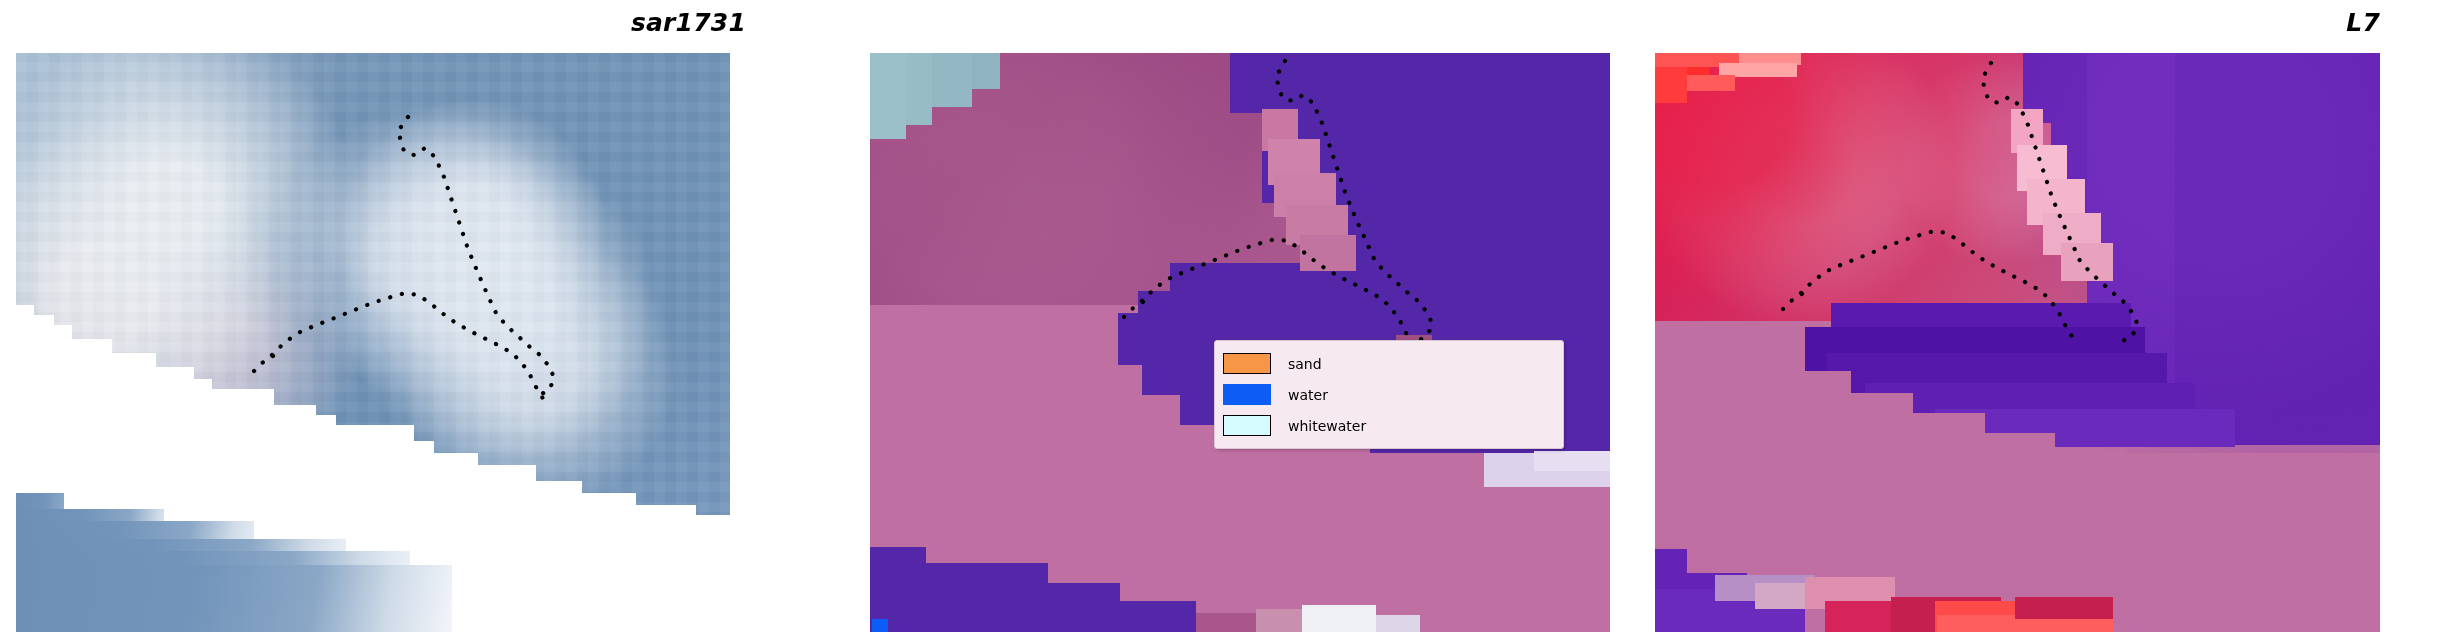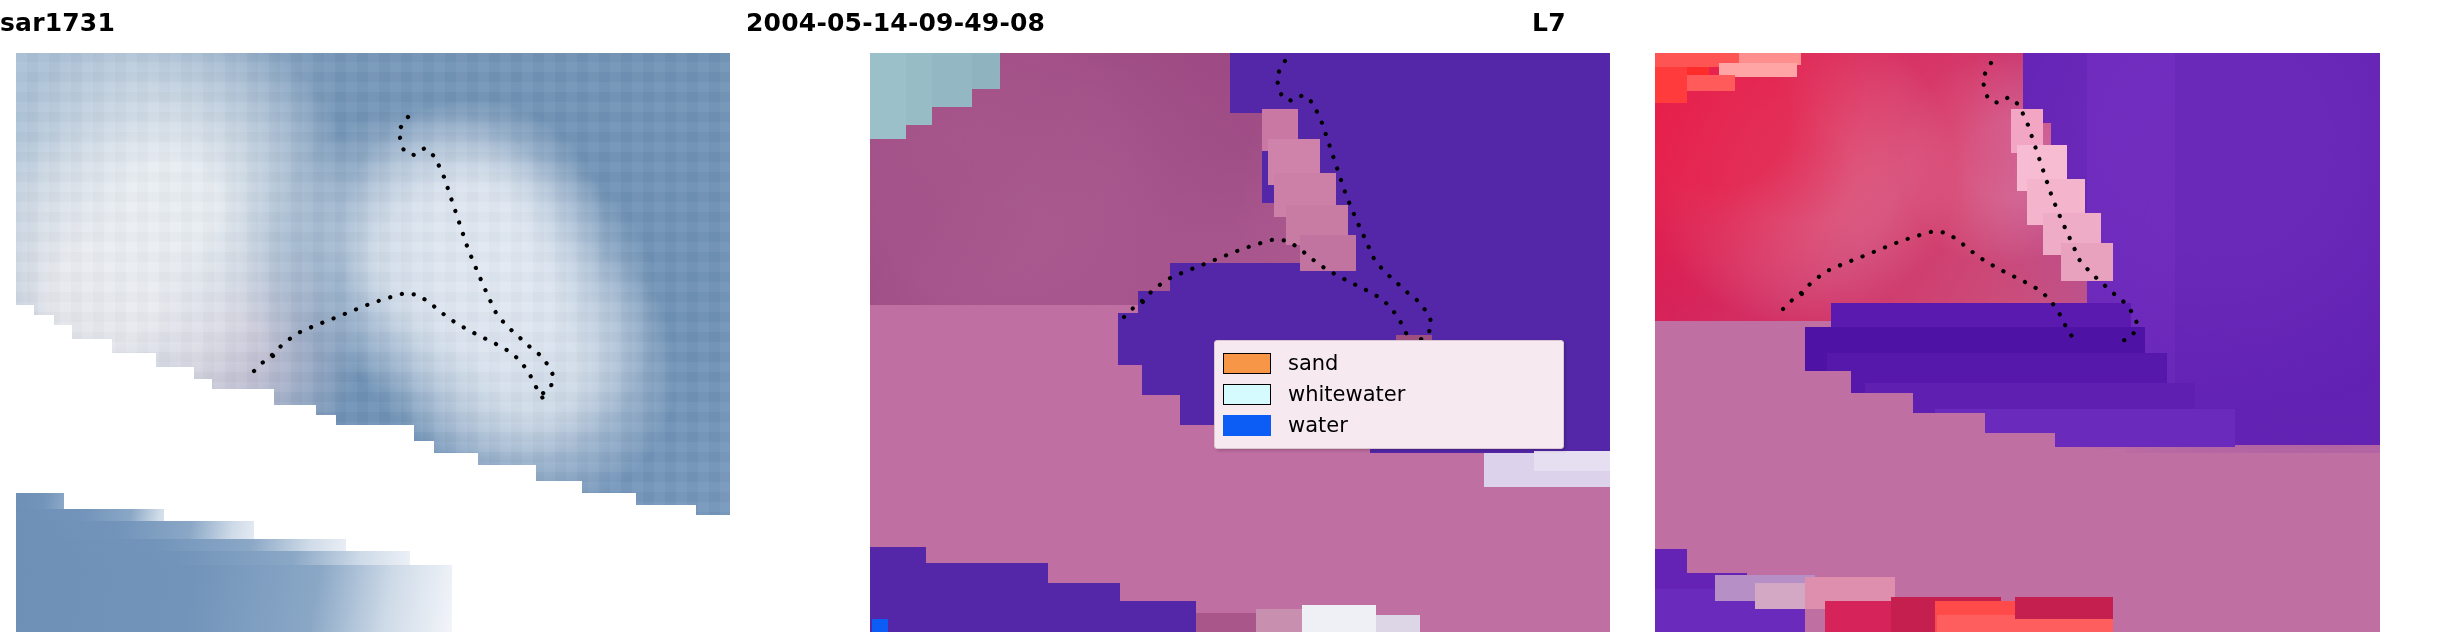--- a/index.html
+++ b/index.html
@@ -5,22 +5,22 @@
   html,body{margin:0;padding:0;background:#ffffff;}
   body{width:2460px;height:632px;position:relative;overflow:hidden;
        font-family:"DejaVu Sans","Liberation Sans",sans-serif;}
 
   .figure{position:absolute;inset:0;background:#ffffff;}
 
   .panel{position:absolute;top:0;height:632px;}
 
   .panel-title{
     position:absolute;left:0;right:0;top:6px;
-    text-align:left;font-weight:bold;font-size:25px;color:#000;
-    letter-spacing:.2px;line-height:34px;white-space:nowrap;
+    text-align:right;font-weight:bold;font-size:25px;color:#000;
+    letter-spacing:.2px;line-height:34px;white-space:nowrap;font-style:italic;
   }
 
   .axes{position:absolute;overflow:hidden;}
 
   .raster{position:absolute;inset:0;image-rendering:pixelated;}
 
   
   .p1-bg{
     position:absolute;inset:0;
     background:
@@ -60,21 +60,21 @@
               stroke-linecap:round;stroke-dasharray:0.1 12;}
 
   
   .legend{
     position:absolute;background:#f7e9f0;border:1px solid #d9c6d2;border-radius:3px;
     box-shadow:2px 2px 3px rgba(0,0,0,.16);padding:7px 10px 7px 8px;
   }
   .legend-row{display:flex;align-items:center;height:31px;}
   .swatch{width:46px;height:19px;border:1px solid #000;flex:0 0 auto;}
   .swatch.line{height:0;border:0;border-top:2.4px solid #000;width:46px;margin:0 0 0 0;}
-  .legend-label{margin-left:17px;font-size:21px;color:#000;line-height:1;white-space:nowrap;}
+  .legend-label{margin-left:17px;font-size:14px;color:#000;line-height:1;white-space:nowrap;}
 </style>
 </head>
 <body>
 
 <div class="figure">
 
   <div class="panel" style="left:0px;width:746px;">
     <div class="panel-title">sar1731</div>
 
     <div class="axes" style="left:16px;top:53px;width:714px;height:579px;">
@@ -117,21 +117,20 @@
         <path d="M256 302 L268 290 L282 280 L298 273 L316 266 L336 258
                  L356 250 L375 244 L389 240 L402 242 L414 250 L426 260
                  L440 270 L454 278 L468 285 L482 292 L496 300 L506 310
                  L514 322 L520 334 L526 344 L531 352"></path>
         <path d="M257 303 L246 310 L238 318"></path>
       </svg>
     </div>
   </div>
 
   <div class="panel" style="left:746px;width:866px;">
-    <div class="panel-title">2004-05-14-09-49-08</div>
 
     <div class="axes" style="left:124px;top:53px;width:740px;height:579px;">
       <div class="raster">
         <div class="p2-bg"></div>
 
         <div class="p2-l" style="left:0;top:0;width:740px;height:252px;
              background:linear-gradient(135deg,#9d4884 0%,#9a4682 22%,#a3518b 46%,#ad5b92 70%,#b4639a 100%);"></div>
         <div class="p2-l" style="left:0;top:0;width:740px;height:252px;opacity:.5;
              background:
                radial-gradient(circle at 24% 38%, rgba(180,104,148,.65) 0 12%, rgba(180,104,148,0) 34%),
@@ -206,26 +205,26 @@
                  L530 268 L536 280 L542 290 L547 298"></path>
         <path d="M273 249 L262 256 L254 264"></path>
       </svg>
 
       <div class="legend" style="left:344px;top:287px;width:330px;">
         <div class="legend-row">
           <span class="swatch" style="background:#f79646;"></span>
           <span class="legend-label">sand</span>
         </div>
         <div class="legend-row">
+          <span class="swatch" style="background:#0b5df5;border-color:#0b5df5;"></span>
+          <span class="legend-label">water</span>
+        </div>
+        <div class="legend-row">
           <span class="swatch" style="background:#d6fbff;"></span>
           <span class="legend-label">whitewater</span>
-        </div>
-        <div class="legend-row">
-          <span class="swatch" style="background:#0b5df5;border-color:#0b5df5;"></span>
-          <span class="legend-label">water</span>
         </div>
       </div>
     </div>
   </div>
 
   <div class="panel" style="left:1532px;width:848px;">
     <div class="panel-title">L7</div>
 
     <div class="axes" style="left:123px;top:53px;width:725px;height:579px;">
       <div class="raster">

